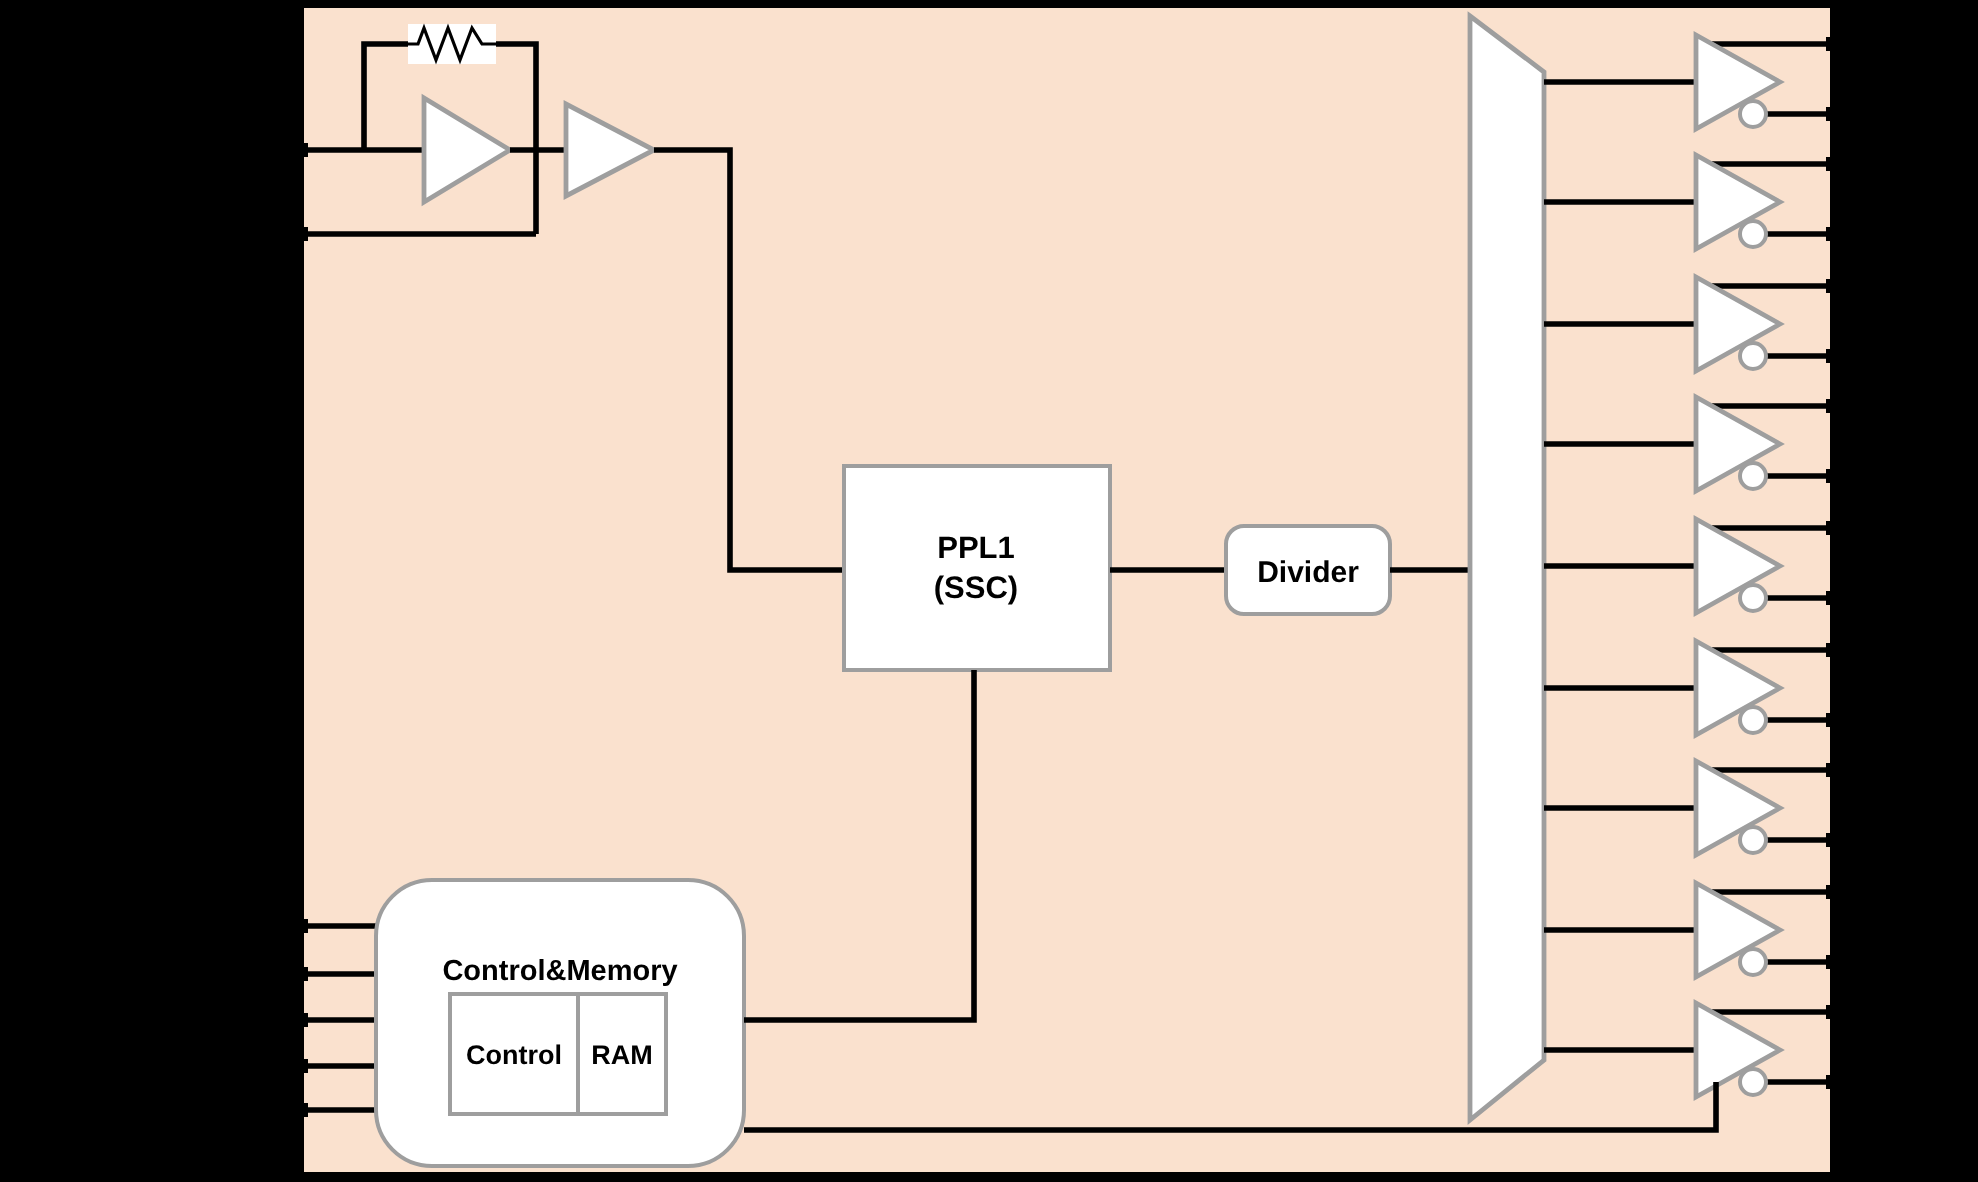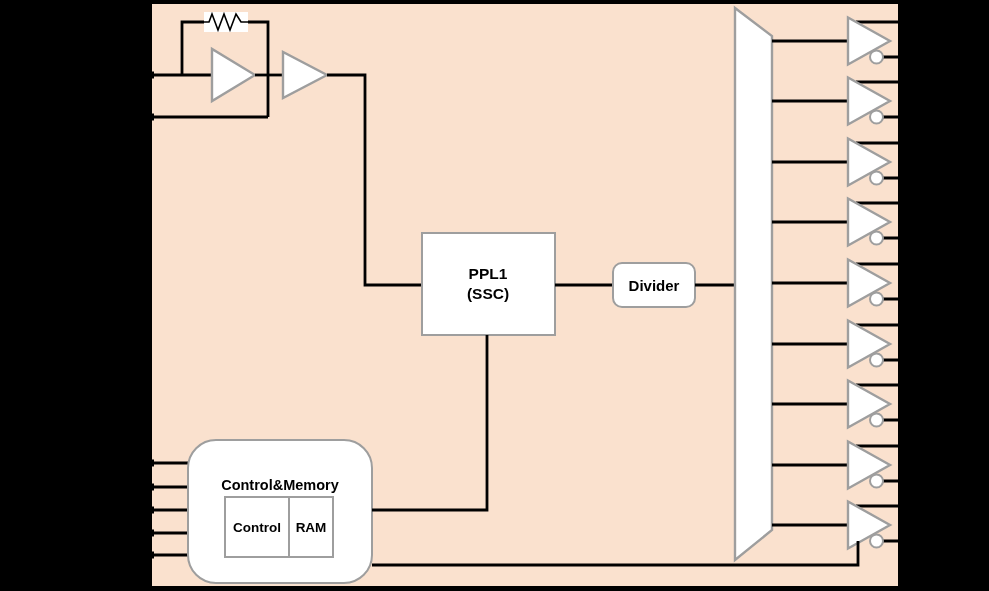--- a/index.html
+++ b/index.html
@@ -1,16 +1,16 @@
 <!DOCTYPE html>
 <html><head>
 <meta charset="utf-8">
 <style>
   html,body{margin:0;padding:0;background:#000;}
-  .stage{position:relative;width:898px;height:591px;background:#000;overflow:hidden;
+  .stage{position:relative;width:989px;height:591px;background:#000;overflow:hidden;
          font-family:"Liberation Sans", sans-serif;}
   svg{position:absolute;left:0;top:0;}
   text{font-family:"Liberation Sans", sans-serif;font-weight:700;fill:#000;}
 </style>
 <style>
   .stage{background:#000000;}
   #chip{fill:#FAE1CE;stroke:#000000;}
   .wire{fill:none;stroke:#000000;stroke-width:2.8;}
   .sym{fill:#FFFFFF;stroke:#9E9E9E;stroke-width:2.4;}
   .box{fill:#FFFFFF;stroke:#9E9E9E;stroke-width:2;}

